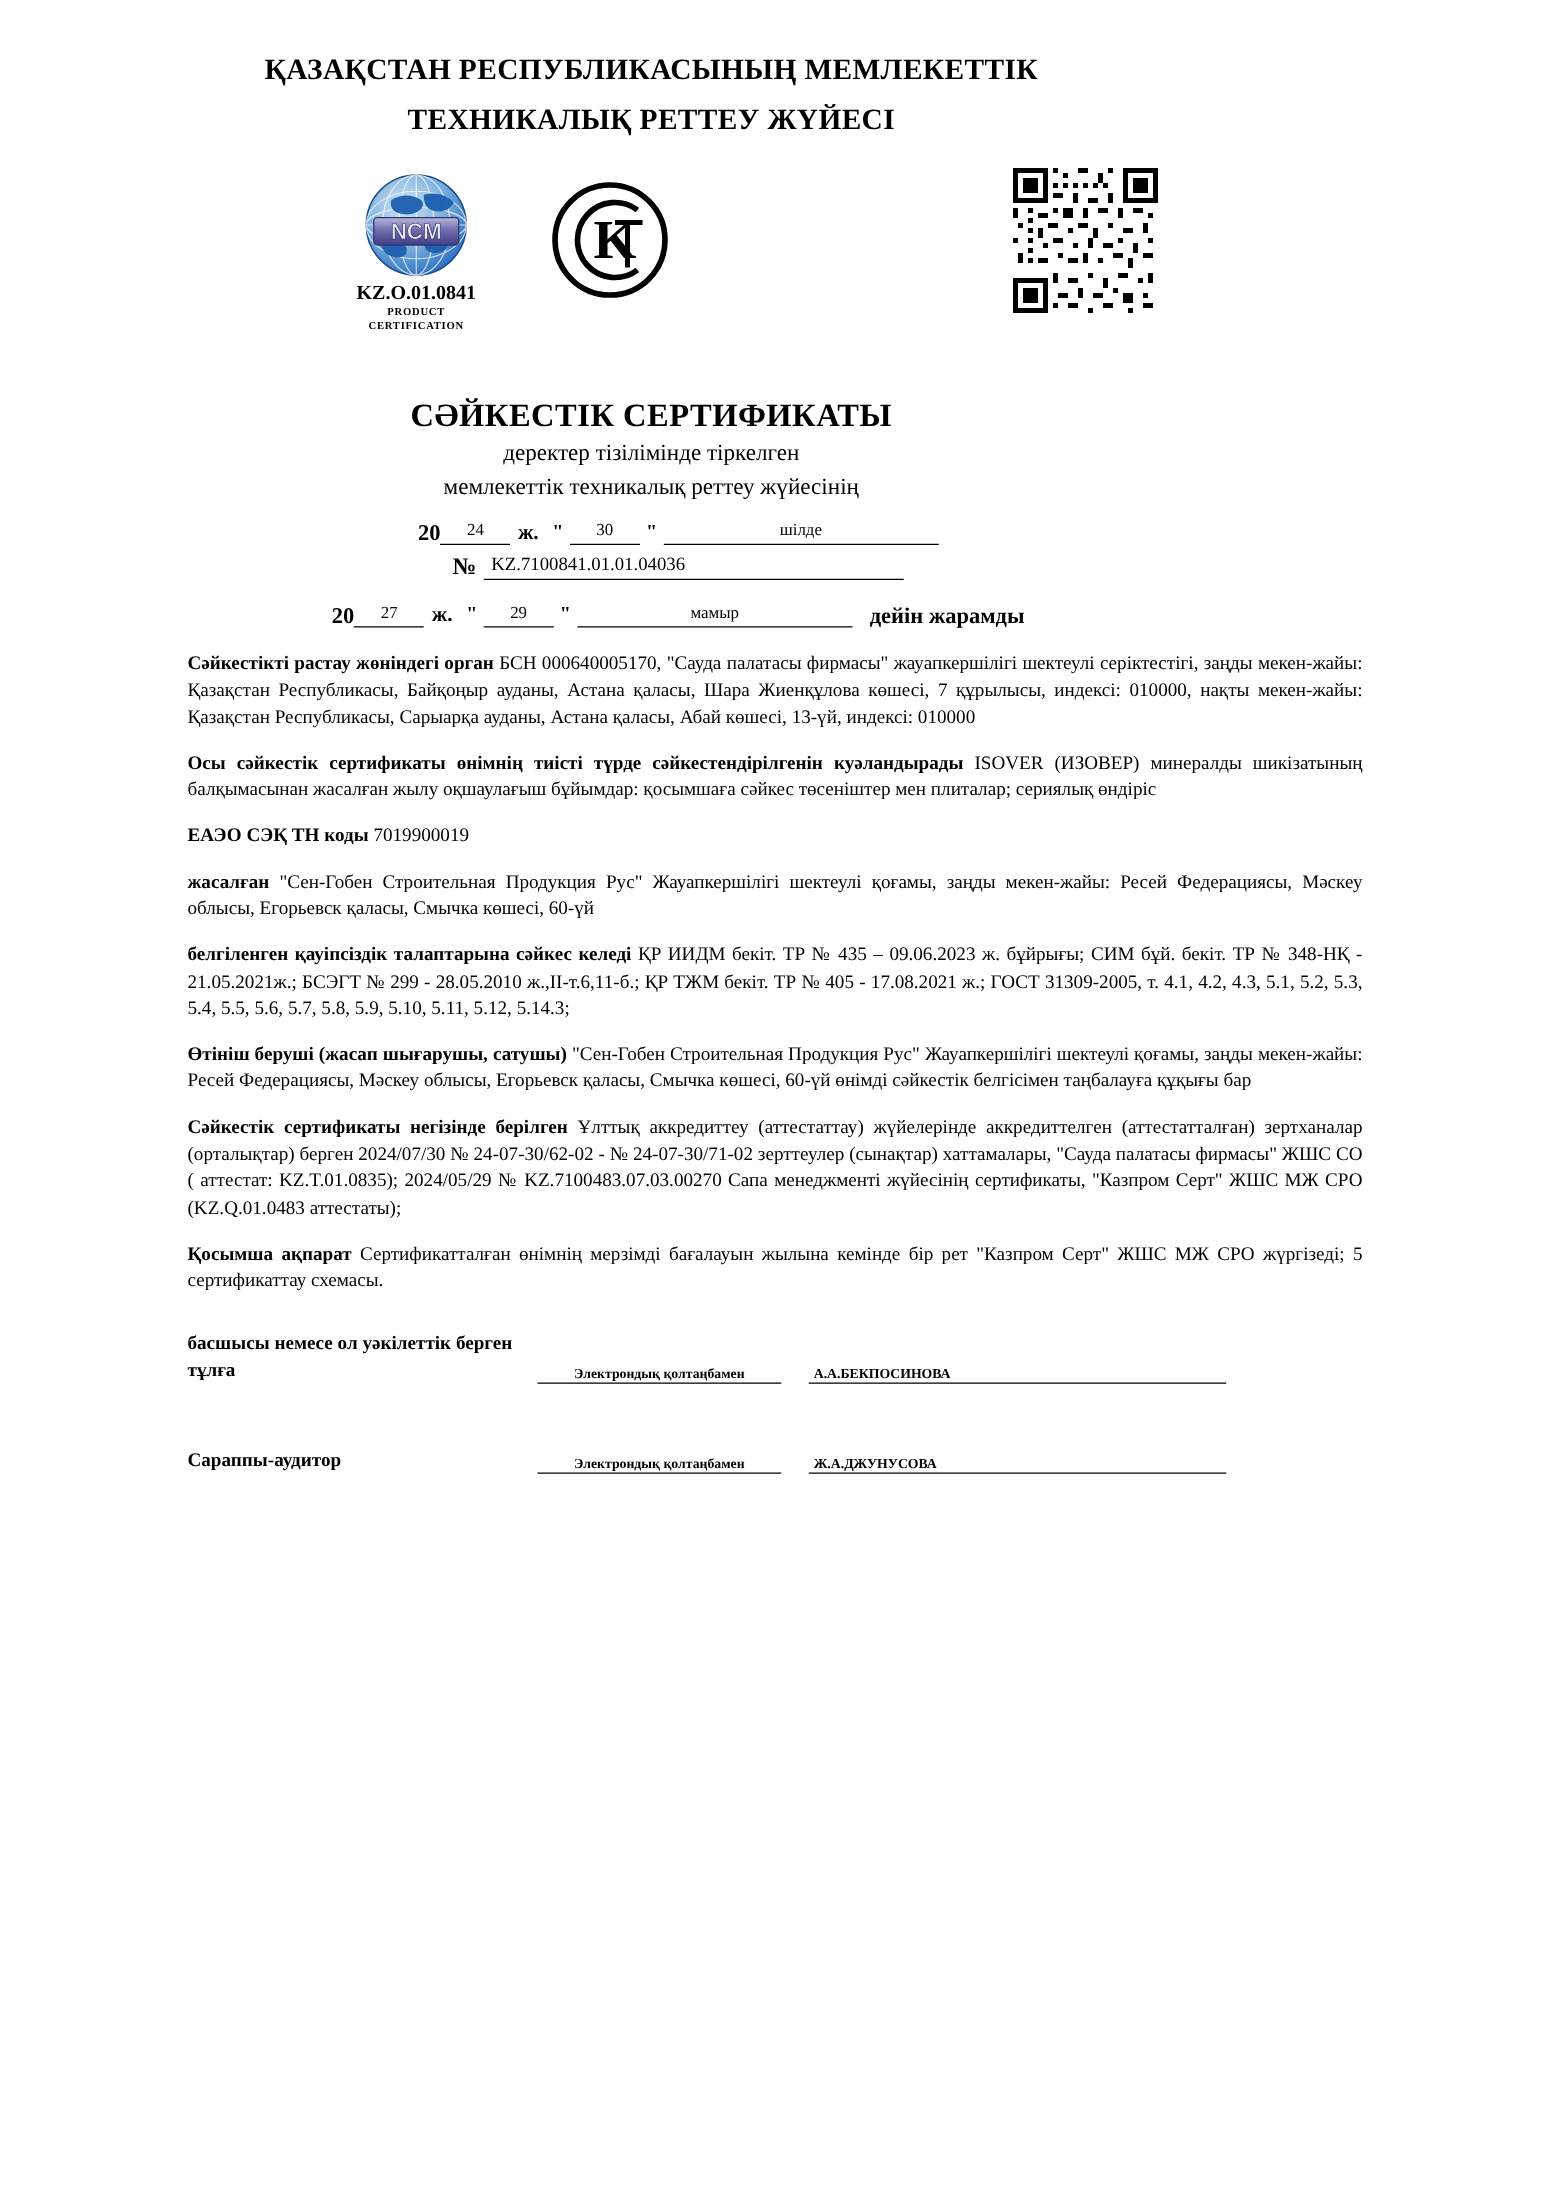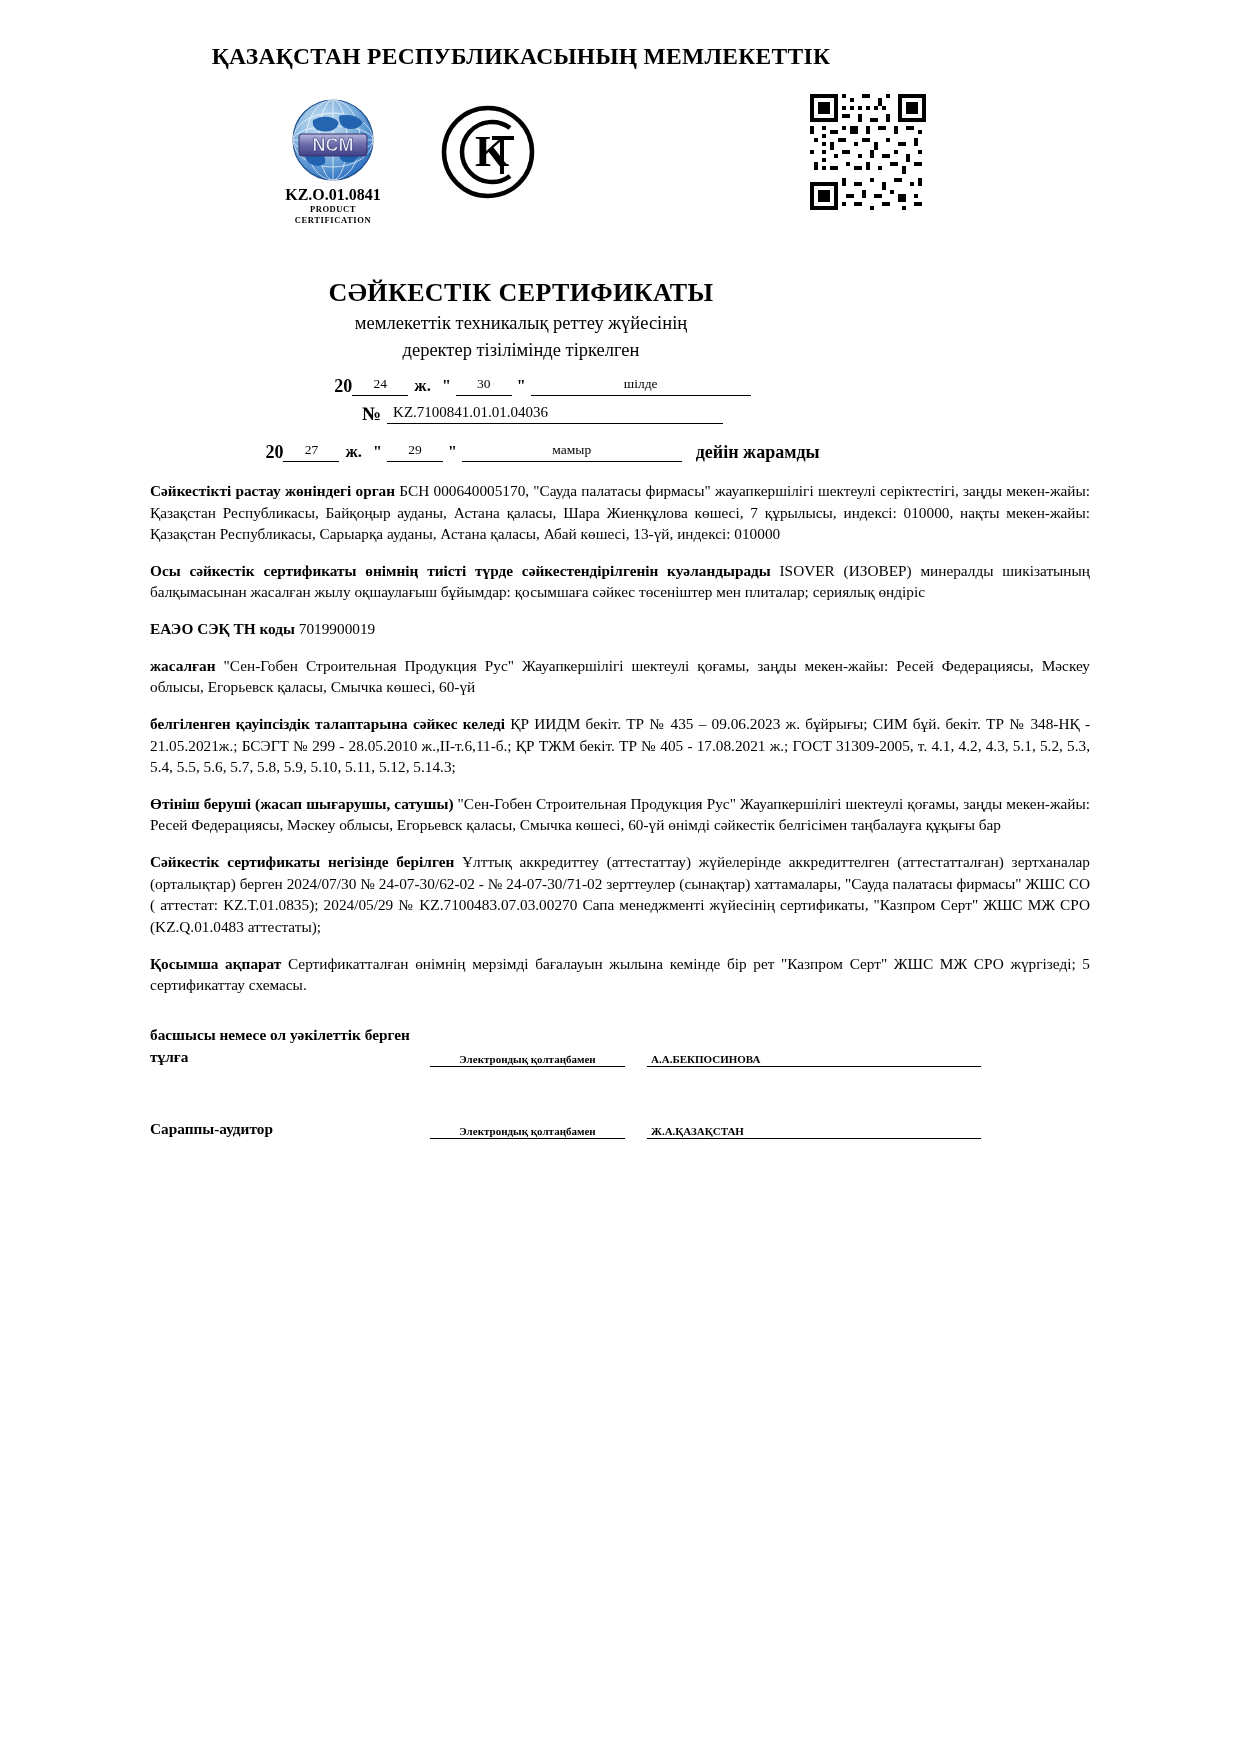--- a/index.html
+++ b/index.html
@@ -167,20 +167,21 @@
   .sig-line.name { width: 330px; text-align: left; padding-left: 4px;}
   .sig-row.second { margin-top: 52px; }
 </style>
 </head>
 <body>
 
 <div class="page">
 
   <div class="doc-header">
     <div class="line">ҚАЗАҚСТАН РЕСПУБЛИКАСЫНЫҢ МЕМЛЕКЕТТІК</div>
+    <div class="line">ТЕХНИКАЛЫҚ РЕТТЕУ ЖҮЙЕСІ</div>
   </div>
 
   <div class="emblem-row">
 
     <div class="ncm-block">
       <div class="globe">
         <svg width="96" height="96" viewBox="0 0 96 96">
           <defs>
             <radialGradient id="gsh" cx="38%" cy="32%" r="72%">
               <stop offset="0%" stop-color="#cfe4f6"></stop>
@@ -323,22 +324,22 @@
             <rect x="76" y="112" width="8" height="4"></rect>
             <rect x="96" y="116" width="4" height="4"></rect>
             <rect x="108" y="112" width="8" height="4"></rect>
         </g>
       </svg>
     </div>
   </div>
 
   <div class="title-block">
     <div class="cert-title">СӘЙКЕСТІК СЕРТИФИКАТЫ</div>
+    <div class="cert-sub">деректер тізілімінде тіркелген</div>
     <div class="cert-sub">мемлекеттік техникалық реттеу жүйесінің</div>
-    <div class="cert-sub">деректер тізілімінде тіркелген</div>
   </div>
 
   <div class="reg-lines">
 
     <div class="reg-row">
       <span class="yr-label">20</span>
       <span class="fill small">24</span>
       <span class="zh">ж.</span>
       <span class="quote">"</span>
       <span class="fill small">30</span>
@@ -402,17 +403,17 @@
     <div class="sig-intro">басшысы немесе ол уәкілеттік берген</div>
     <div class="sig-row">
       <div class="sig-role">тұлға</div>
       <div class="sig-line esign">Электрондық қолтаңбамен</div>
       <div class="sig-line name">А.А.БЕКПОСИНОВА</div>
     </div>
 
     <div class="sig-row second">
       <div class="sig-role">Сараппы-аудитор</div>
       <div class="sig-line esign">Электрондық қолтаңбамен</div>
-      <div class="sig-line name">Ж.А.ҚАЗАҚСТАН</div>
+      <div class="sig-line name">Ж.А.ДЖУНУСОВА</div>
     </div>
   </div>
 
 </div>
 
 </body></html>

